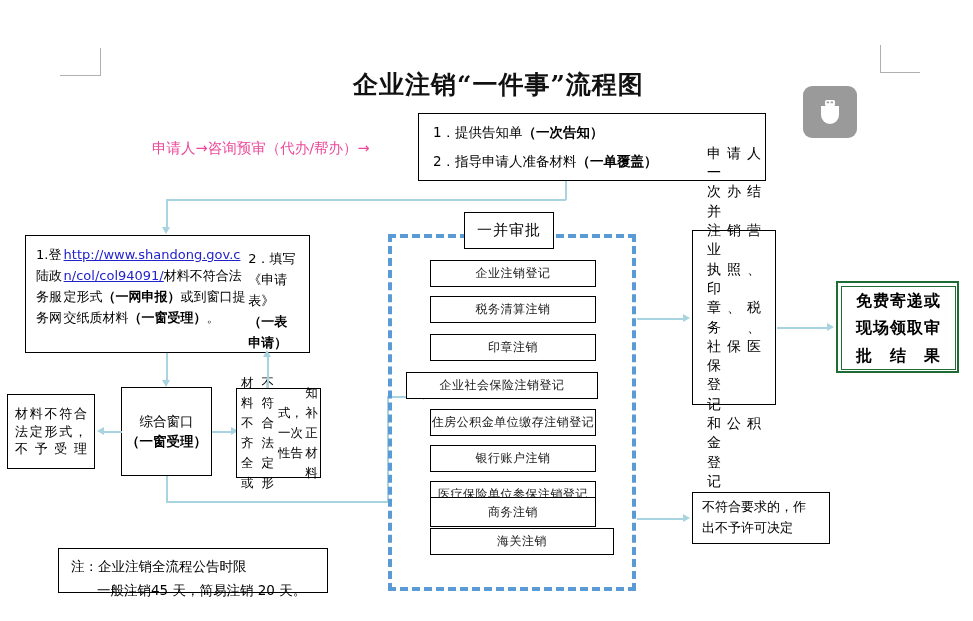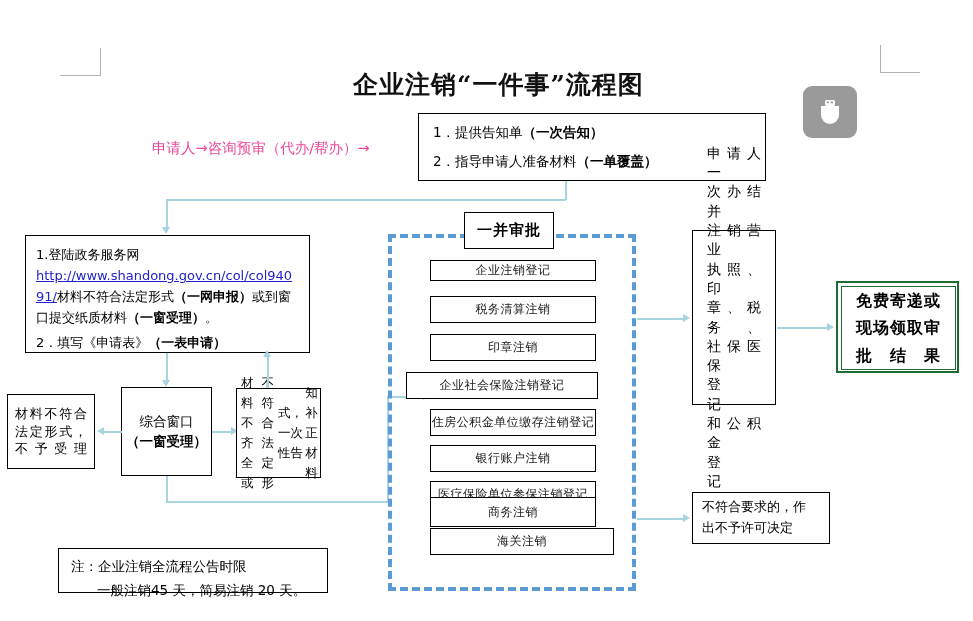--- a/index.html
+++ b/index.html
@@ -60,21 +60,21 @@
   
   .dashed-region{
     border:4px dashed #5b9bd5;
     background:transparent;
   }
 
   
   .chip{
     border:1px solid #000;
     background:#fff;
-    font-weight:bold;
+    font-weight:normal;
     font-size:15px;
     display:flex;align-items:center;justify-content:center;
     letter-spacing:1px;
   }
 
   
   .result-box{
     border:2px solid #1e6b33;
     background:#ffffff;
     padding:3px;
@@ -154,21 +154,21 @@
     <div>
       <span>2．指导申请人准备材料</span><span class="bold">（一单覆盖）</span>
     </div>
   </div>
 
   <div class="ln v abs" style="left:565px;top:181px;height:19px;"></div>
   <div class="ln h abs" style="left:166px;top:199px;width:400px;"></div>
   <div class="ln v abs" style="left:166px;top:199px;height:30px;"></div>
   <div class="arw d abs" style="left:162px;top:227px;"></div>
 
-  <div class="abs box left-al" style="left:25px;top:235px;width:285px;height:118px;padding:8px 10px;font-size:13px;flex-direction:column;line-height:1.62;">
+  <div class="abs box left-al" style="left:25px;top:235px;width:285px;height:118px;padding:8px 10px;font-size:13px;flex-direction:row;line-height:1.62;">
     <div>1.登陆政务服务网</div>
     <div>
       <span class="url">http://www.shandong.gov.cn/col/col94091/</span><span>材料不符合法定形式</span><span class="bold">（一网申报）</span><span>或到窗口提交纸质材料</span><span class="bold">（一窗受理）</span><span>。</span>
     </div>
     <div style="margin-top:4px;">
       <span>2．填写《申请表》</span><span class="bold">（一表申请）</span>
     </div>
   </div>
 
   <div class="ln v abs" style="left:166px;top:353px;height:29px;"></div>
@@ -204,21 +204,21 @@
   <div class="ln v abs" style="left:166px;top:476px;height:26px;"></div>
   <div class="ln h abs" style="left:166px;top:501px;width:222px;"></div>
   <div class="ln v abs" style="left:387px;top:396px;height:106px;"></div>
   <div class="ln h abs" style="left:387px;top:396px;width:38px;"></div>
   <div class="arw r abs" style="left:423px;top:392px;"></div>
 
   <div class="abs dashed-region" style="left:388px;top:234px;width:248px;height:357px;"></div>
 
   <div class="abs chip" style="left:464px;top:212px;width:90px;height:37px;">一并审批</div>
 
-  <div class="abs svc" style="left:430px;top:260px;width:166px;height:21px;">企业注销登记</div>
+  <div class="abs svc" style="left:430px;top:260px;width:166px;height:27px;">企业注销登记</div>
   <div class="abs svc" style="left:430px;top:296px;width:166px;height:27px;">税务清算注销</div>
   <div class="abs svc" style="left:430px;top:334px;width:166px;height:27px;">印章注销</div>
   <div class="abs svc" style="left:406px;top:372px;width:192px;height:27px;">企业社会保险注销登记</div>
   <div class="abs svc" style="left:430px;top:409px;width:166px;height:27px;">住房公积金单位缴存注销登记</div>
   <div class="abs svc" style="left:430px;top:445px;width:166px;height:27px;">银行账户注销</div>
   <div class="abs svc" style="left:430px;top:481px;width:166px;height:27px;">医疗保险单位参保注销登记</div>
   <div class="abs svc" style="left:430px;top:497px;width:166px;height:30px;">商务注销</div>
   <div class="abs svc" style="left:430px;top:528px;width:184px;height:27px;">海关注销</div>
 
   <div class="ln h abs" style="left:637px;top:318px;width:48px;"></div>

